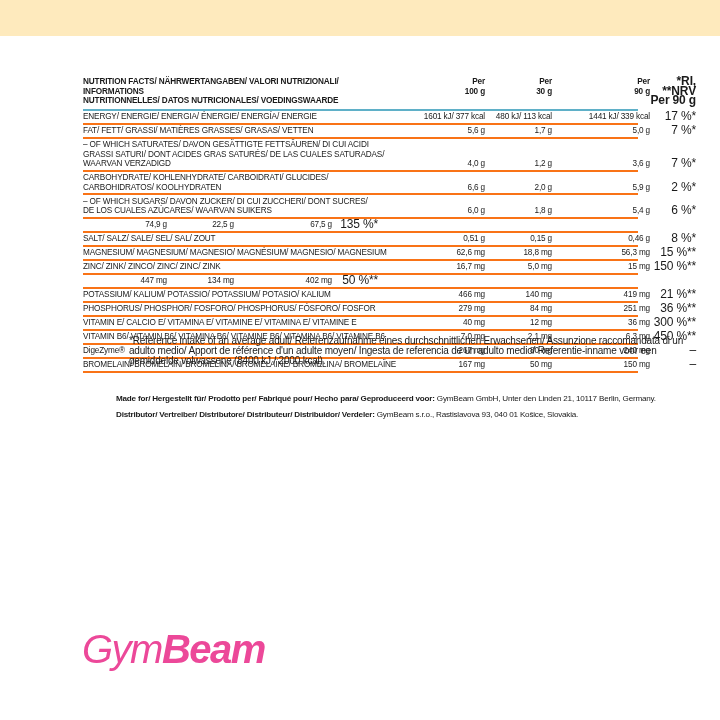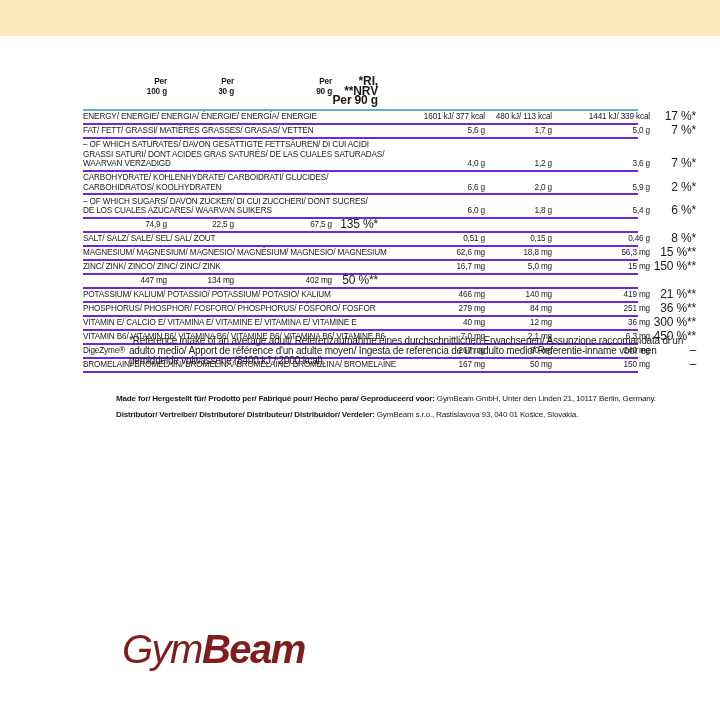--- a/index.html
+++ b/index.html
@@ -4,45 +4,47 @@
 <style>
   * { box-sizing: border-box; margin: 0; padding: 0; }
   html, body { width: 720px; height: 720px; background: #ffffff; overflow: hidden; }
   body { position: relative; font-family: "Liberation Sans", "DejaVu Sans", sans-serif; color: #1a1a1a; }
 
   .top-band { position: absolute; left: 0; top: 0; width: 720px; height: 36px; background: #FEEABD; }
 
   .nutri { position: absolute; left: 83px; top: 77px; width: 555px; }
 
   .hdr { display: flex; font-weight: bold; font-size: 8.2px; line-height: 9.5px; letter-spacing: -0.15px; padding-bottom: 3px; border-bottom: 2px solid #5FB0C8; }
-  .row { display: flex; font-size: 8.2px; line-height: 9.5px; letter-spacing: -0.15px; border-bottom: 2px solid #6d28d9; padding: 1.5px 0 1px 0; align-items: flex-end; }
+  .row { display: flex; font-size: 8.2px; line-height: 9.5px; letter-spacing: -0.15px; border-bottom: 2px solid #f97316; padding: 1.5px 0 1px 0; align-items: flex-end; }
   .c-label { width: 318px; flex: none; white-space: pre-line; }
   .c-100 { width: 84px; flex: none; text-align: right; }
   .c-30 { width: 67px; flex: none; text-align: right; }
   .c-90 { width: 98px; flex: none; text-align: right; }
   .c-ri { width: 48px; flex: none; text-align: right; padding-right: 2px; font-size: 12px; }
   .hdr .c-100, .hdr .c-30, .hdr .c-90, .hdr .c-ri { white-space: pre-line; }
 
   .notes { position: absolute; left: 83px; top: 336px; width: 560px; font-size: 10px; line-height: 10px; letter-spacing: -0.2px; margin-left: 46px; }
   .notes p { margin-bottom: 7px; }
 
   .made { position: absolute; left: 83px; top: 391px; width: 580px; font-size: 8.1px; line-height: 15.5px; letter-spacing: -0.2px; }
   .made b { font-weight: bold; padding-left: 33px; }
 
-  .logo { position: absolute; left: 82px; top: 627px; font-size: 40px; letter-spacing: -1.5px; line-height: 44px; color: #7f1d1d; margin-left: 40px; }
+  .logo { position: absolute; left: 82px; top: 627px; font-size: 40px; letter-spacing: -1.5px; line-height: 44px; color: #ec4899; }
   .logo .light { font-style: italic; font-weight: normal; }
   .logo .heavy { font-style: italic; font-weight: bold; }
 </style>
 </head>
 <body>
 
 <div class="top-band"></div>
 
 <div class="nutri">
   <div class="hdr">
+    <div class="c-label">NUTRITION FACTS/ NÄHRWERTANGABEN/ VALORI NUTRIZIONALI/ INFORMATIONS
+NUTRITIONNELLES/ DATOS NUTRICIONALES/ VOEDINGSWAARDE</div>
     <div class="c-100">Per
 100 g</div>
     <div class="c-30">Per
 30 g</div>
     <div class="c-90">Per
 90 g</div>
     <div class="c-ri">*RI, **NRV
 Per 90 g</div>
   </div>
   <div id="rows">

